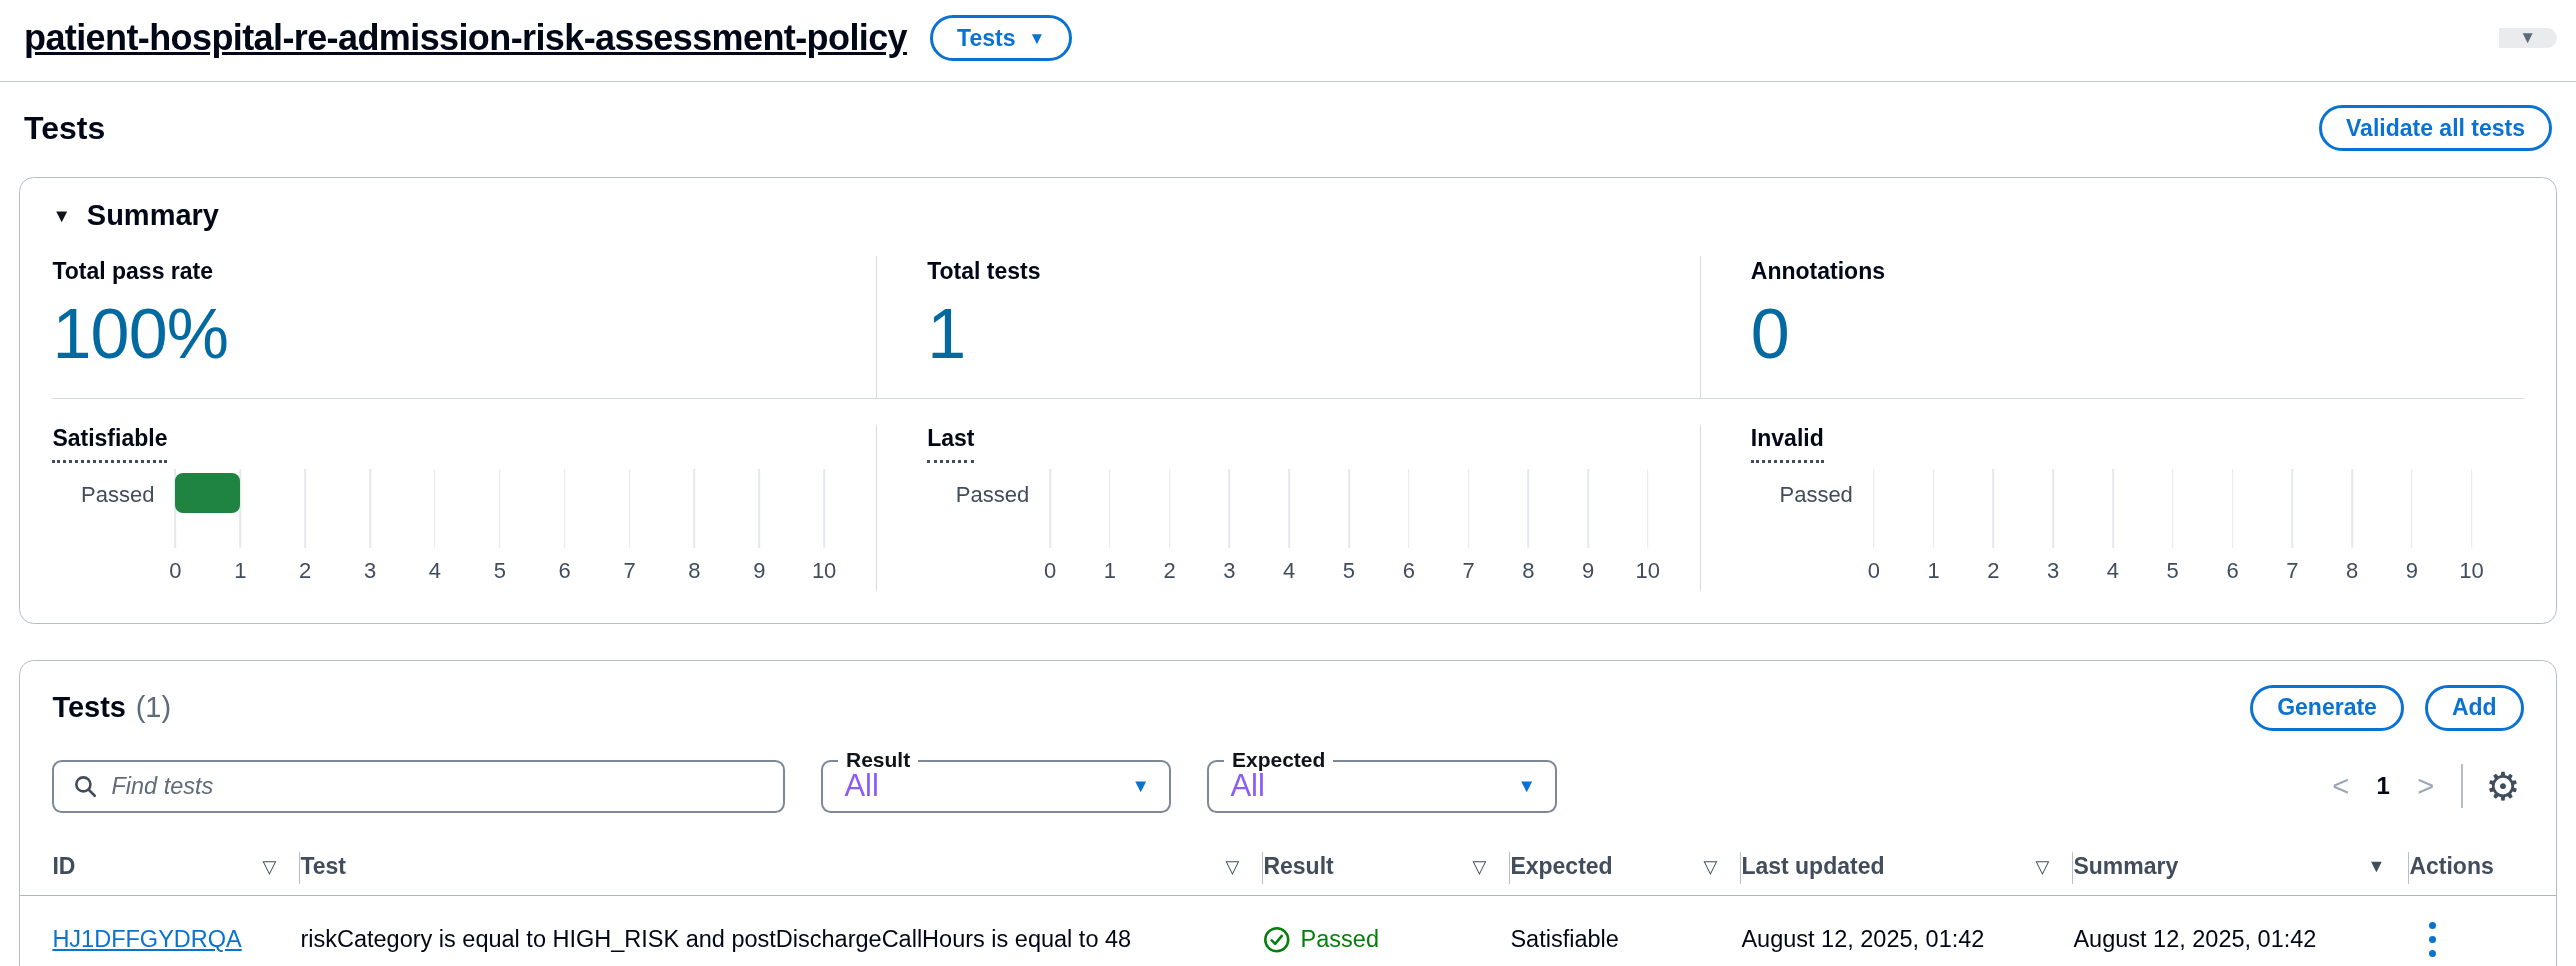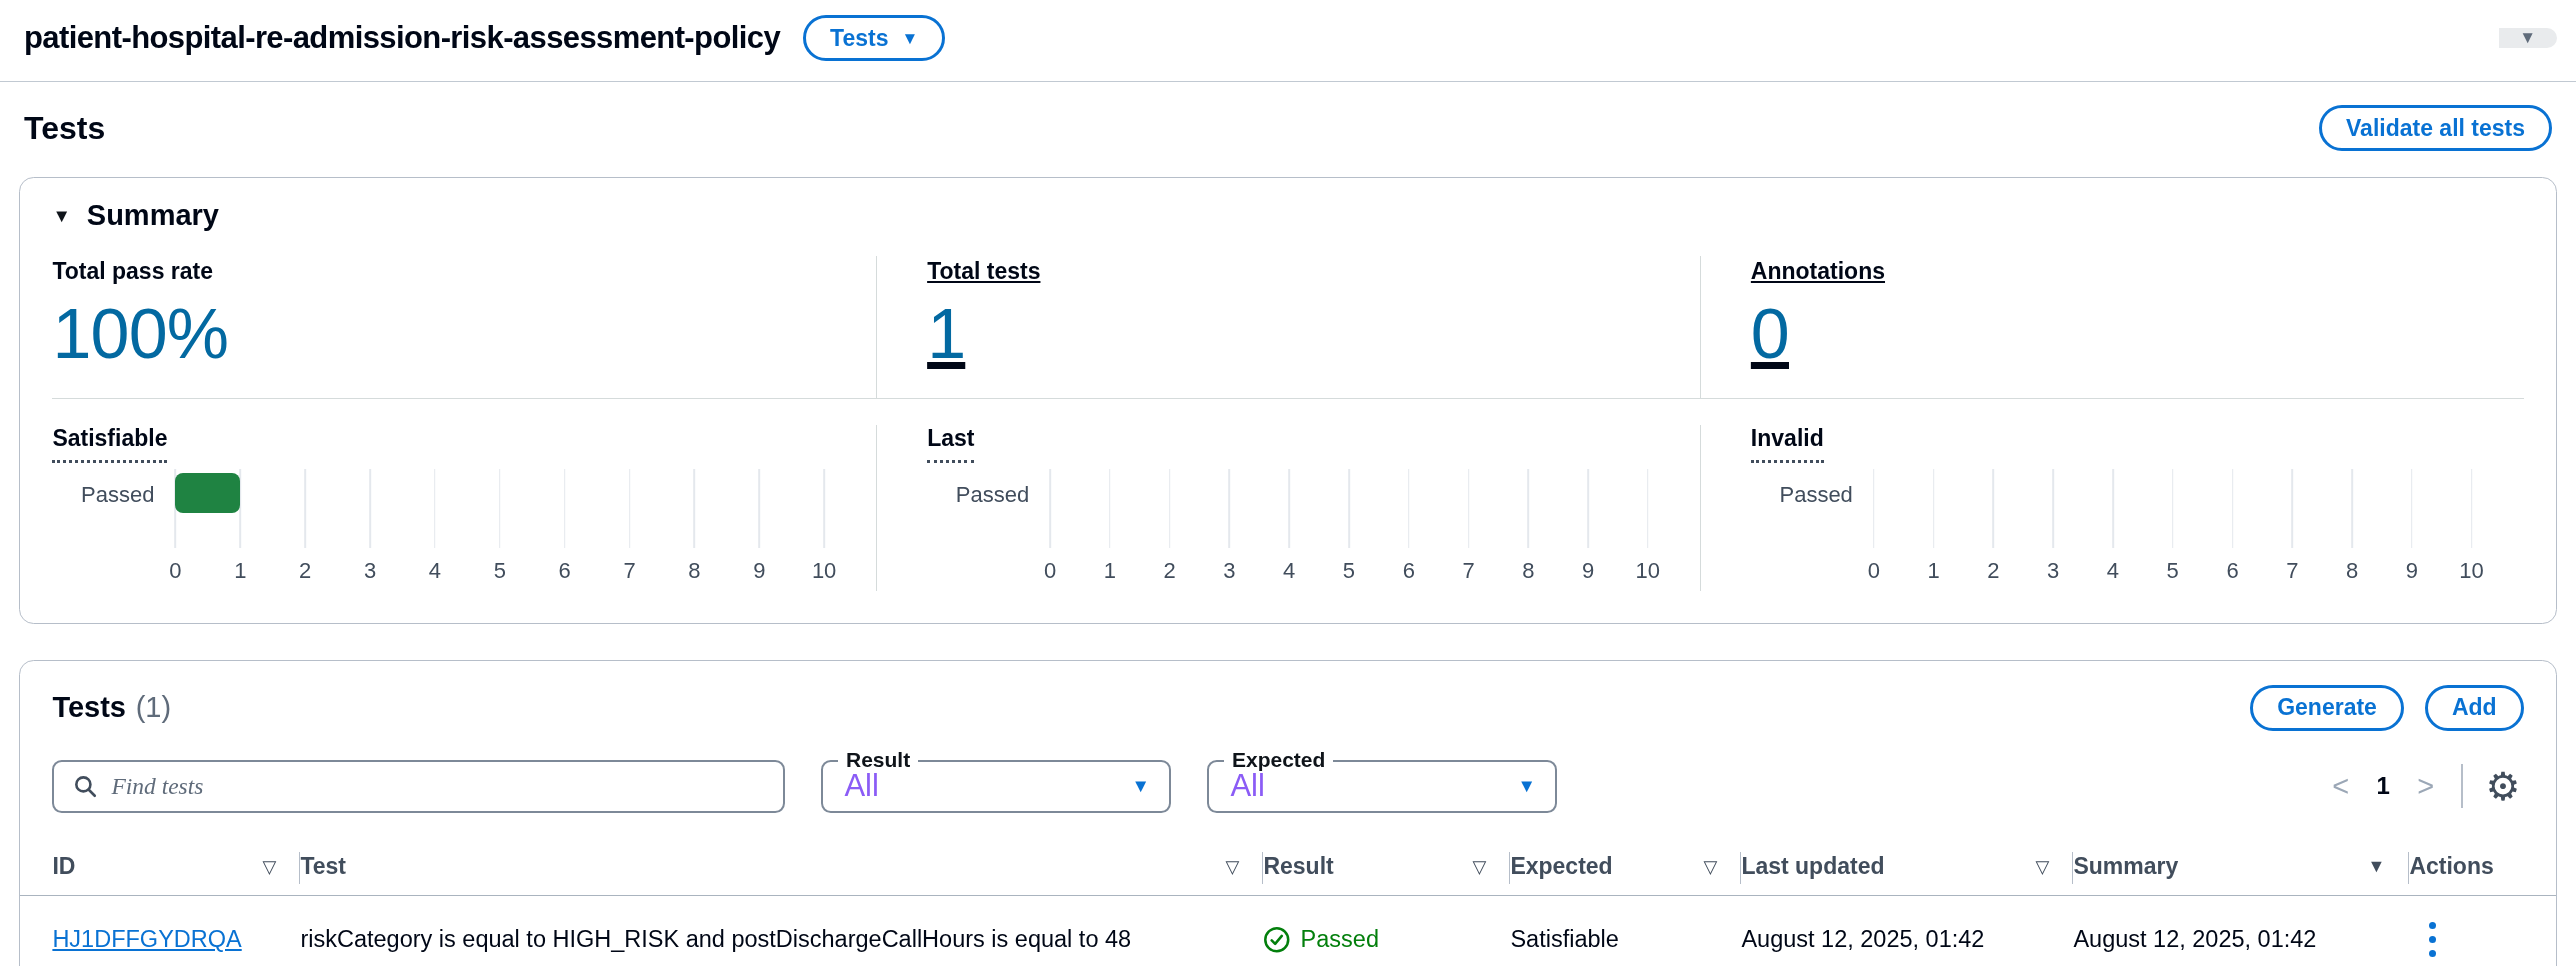--- a/index.html
+++ b/index.html
@@ -1,21 +1,21 @@
 <!DOCTYPE html>
 <html style="font-size:13px"><head>
 <meta charset="utf-8">
 <style>
   * { box-sizing: border-box; margin: 0; padding: 0; }
   html,body { width: 2576px; height: 967px; overflow: hidden; background: #fff;
     font-family: "Liberation Sans", "DejaVu Sans", sans-serif; color: #000716; }
 
   
   .top-header { display: flex; align-items: center; padding: 8px 19.4px 0 24px; height: 68px; }
-  .page-title { font-size: 31px; font-weight: 700; letter-spacing: -0.6px; }
+  .page-title { font-size: 36px; font-weight: 700; letter-spacing: -0.6px; text-decoration: underline; }
   .pill-btn { display: inline-flex; align-items: center; gap: 13px; background: #fff;
     border: 3.2px solid #0972d3; color: #0972d3; font-weight: 700; font-size: 23px;
     border-radius: 36px; padding: 6.5px 24px; cursor: pointer; white-space: nowrap; }
   .pill-btn .caret { font-size: 17px; line-height: 1; }
   .tests-pill { margin-left: 23px; }
   .spacer { flex: 1; }
   .split-btn { display: flex; gap: 4px; }
   .split-main { background: #e9ebed; color: #8b96a5; font-weight: 700; font-size: 23px;
     border: none; border-radius: 36px 0 0 36px; padding: 11.3px 32px; cursor: default; }
   .split-caret { background: #e9ebed; color: #5f6b7a; border: none; border-radius: 0 36px 36px 0;
@@ -28,21 +28,21 @@
 
   
   .card { margin: 0 19.4px; border: 1.6px solid #b6bec9; border-radius: 14.6px; background: #fff; }
   .summary-card { padding: 21px 32px 32px; }
   .summary-head { display: inline-flex; align-items: center; gap: 16px; cursor: pointer; }
   .summary-head .collapse-caret { font-size: 18.6px; color: #0f141a; }
   .summary-head .card-title { font-size: 29px; font-weight: 700; }
 
   .stats-row { display: grid; grid-template-columns: 1fr 1fr 1fr; margin-top: 24px; }
   .stat { padding: 1.6px 0 24px; }
-  .stat + .stat { border-left: 1.6px solid #d5dbdb; padding-left: 50px; text-decoration: underline; }
+  .stat + .stat { border-left: 1.6px solid #d5dbdb; padding-left: 50px; }
   .stat-label { font-size: 23px; font-weight: 700; }
   .stat-value { font-size: 70px; font-weight: 400; margin-top: 9.7px; letter-spacing: -0.8px; color: #0369a1; }
 
   .summary-rule { border: none; border-top: 1.6px solid #d5dbdb; }
 
   .charts-row { display: grid; grid-template-columns: 1fr 1fr 1fr; margin-top: 26px; }
   .chart-col { padding-right: 52px; }
   .chart-col + .chart-col { border-left: 1.6px solid #d5dbdb; padding-left: 50px; }
   .chart-title { display: inline-block; font-size: 23px; font-weight: 700;
     border-bottom: 3.2px dotted #414d5c; padding-bottom: 7.3px; }
@@ -62,21 +62,21 @@
   .tests-head { display: flex; align-items: center; padding: 0 32px; }
   .tests-title { font-size: 29px; font-weight: 700; }
   .count { font-size: 29px; font-weight: 400; color: #5f6b7a; margin-left: 9.7px; }
   .head-buttons { margin-left: auto; display: flex; gap: 21px; }
 
   .filter-row { display: flex; align-items: center; gap: 36px; padding: 29px 32px 4.9px; }
   .search-box { width: 733px; height: 53px; border: 2.4px solid #7d8998; border-radius: 9.7px;
     display: flex; align-items: center; padding: 0 18px; gap: 13px; background: #fff; }
   .search-box svg { flex: none; }
   .search-input { border: none; outline: none; flex: 1; font-size: 23.5px; height: 100%;
-    font-family: Liberation Serif, serif; color: #0f141a; background: transparent; }
+    font-family: Liberation Sans, sans-serif; color: #0f141a; background: transparent; }
   .search-input::placeholder { color: #5f6b7a; font-style: italic; opacity: 1; }
 
   .select { position: relative; width: 350px; height: 53px; border: 2.4px solid #7d8998;
     border-radius: 9.7px; display: flex; align-items: center; justify-content: space-between;
     padding: 0 19.4px 0 21px; cursor: pointer; background: #fff; }
   .select-label { position: absolute; top: -13.8px; left: 14.6px; background: #fff;
     padding: 0 8px; font-size: 21px; font-weight: 700; color: #0f141a; white-space: nowrap; }
   .select-value { font-size: 31px; color: #8b5cf6; }
   .select-caret { color: #0972d3; font-size: 18.6px; }
 

